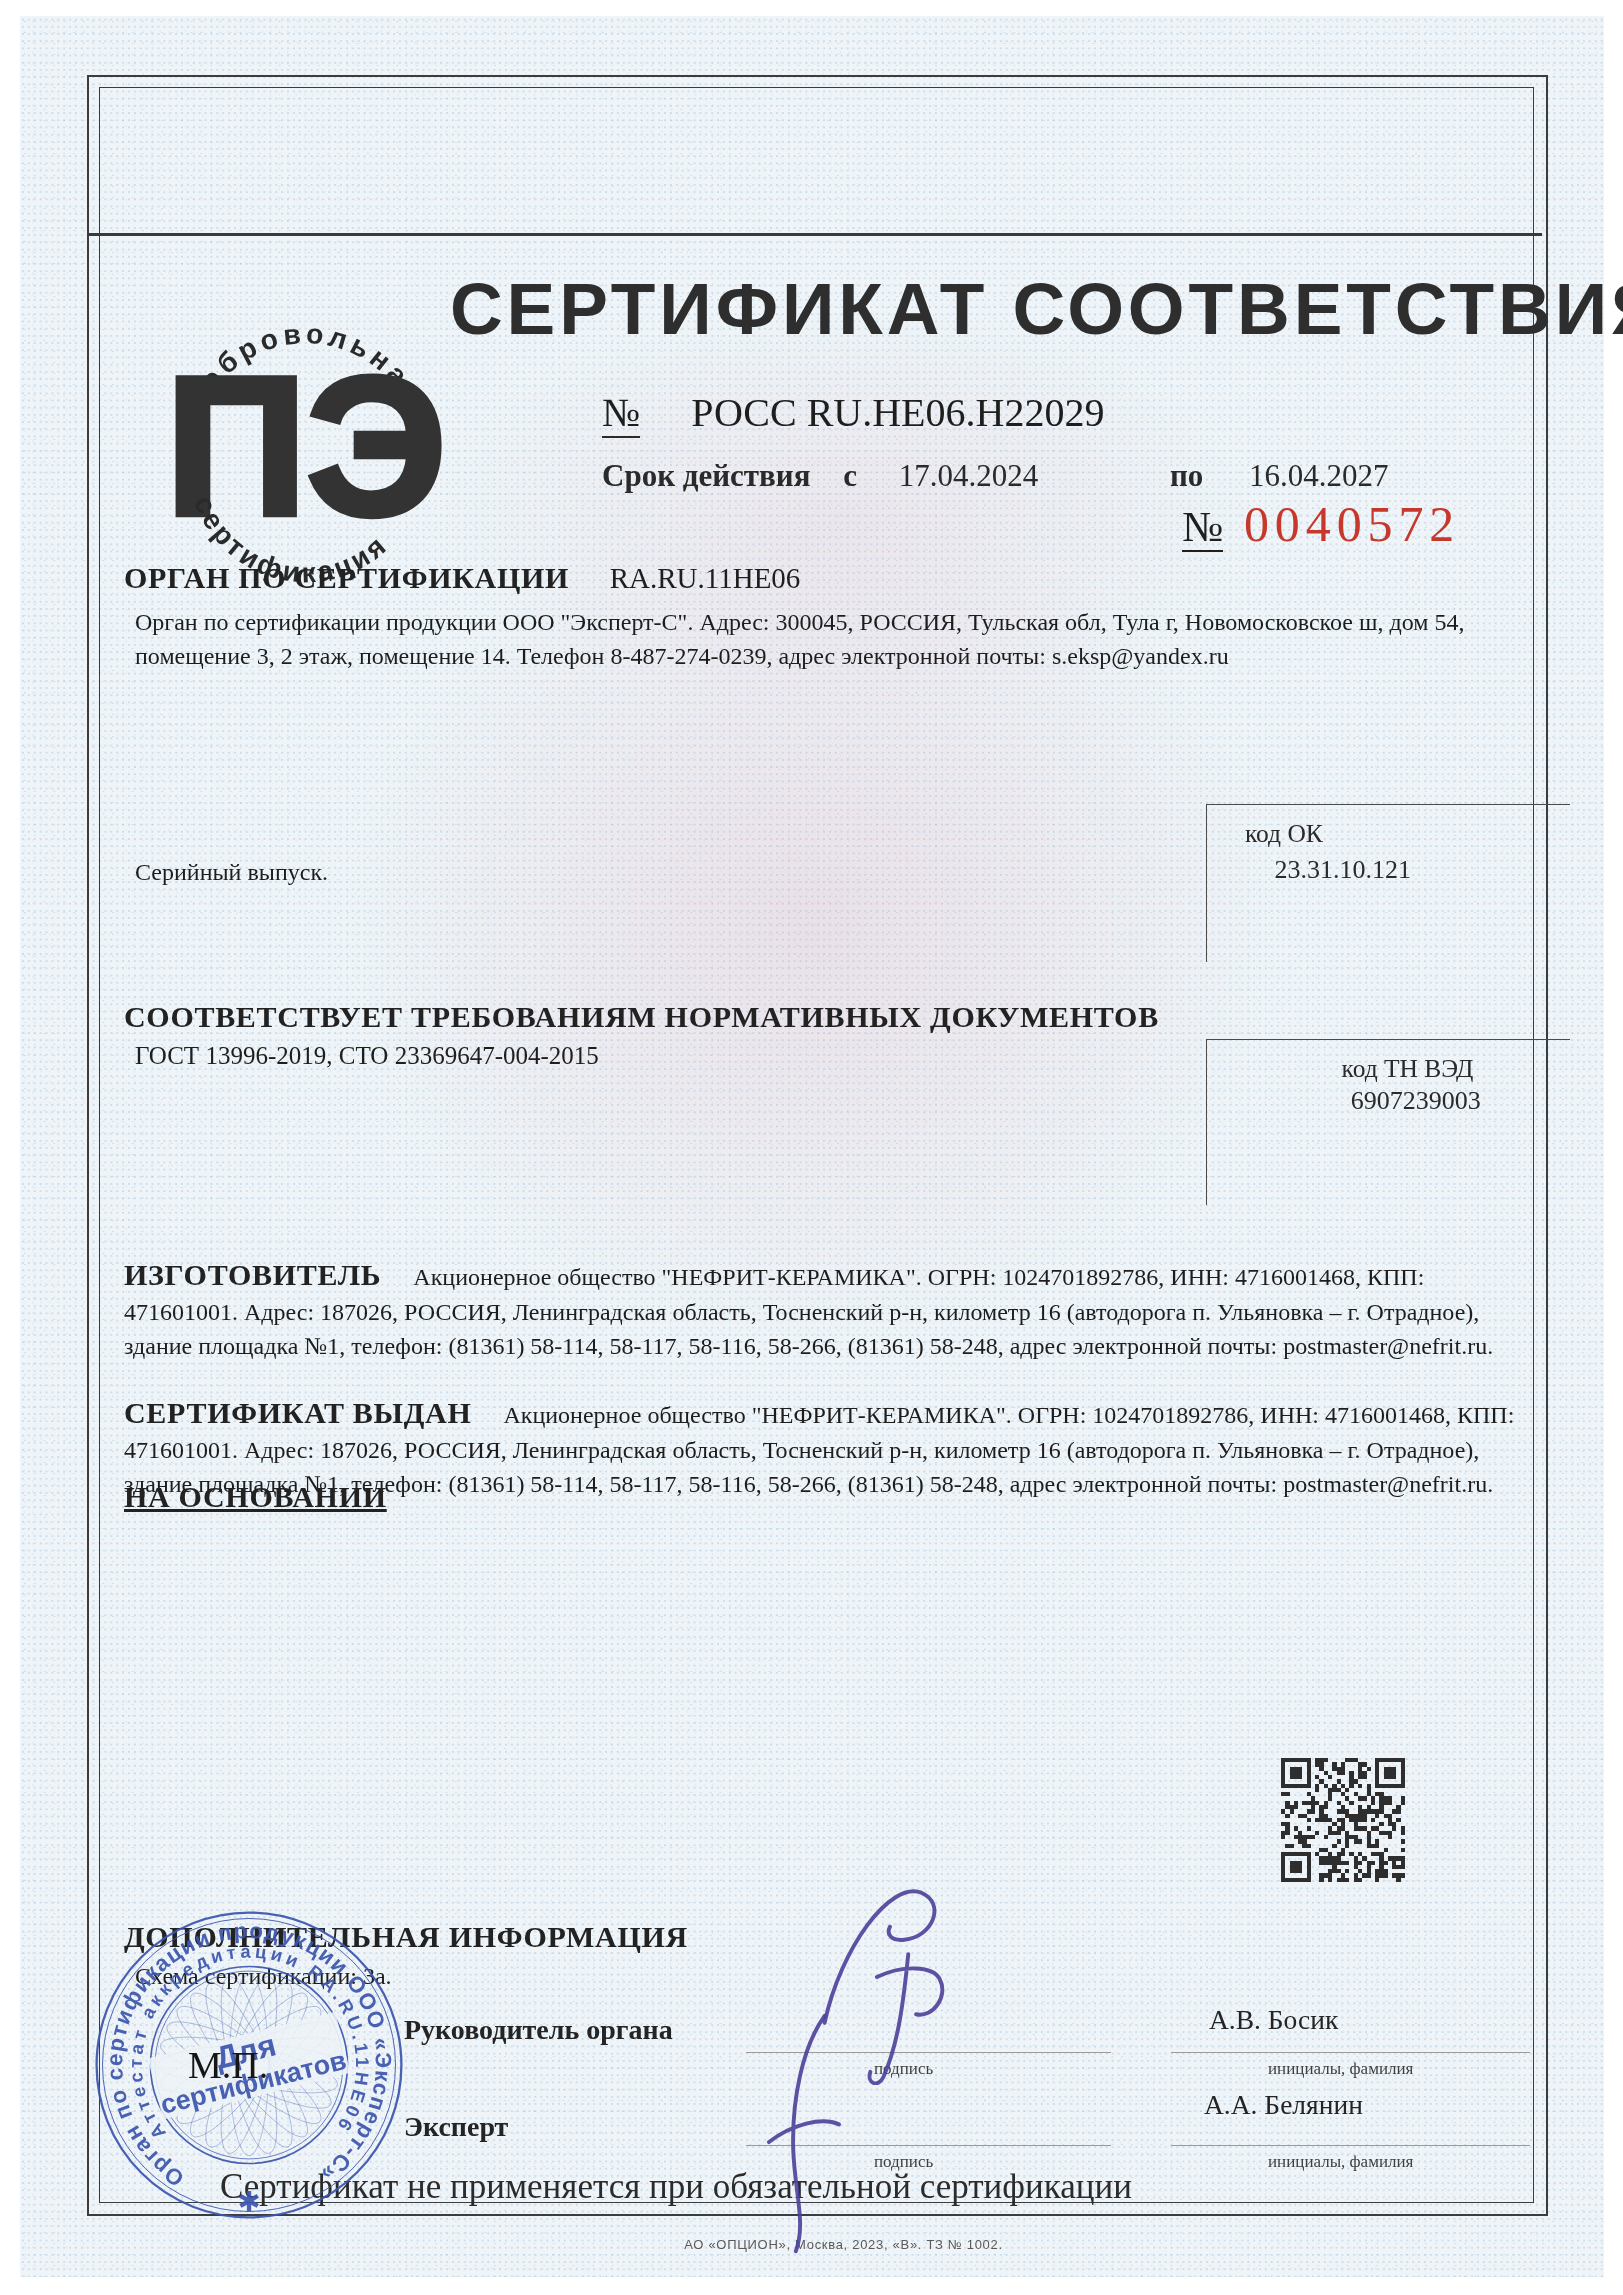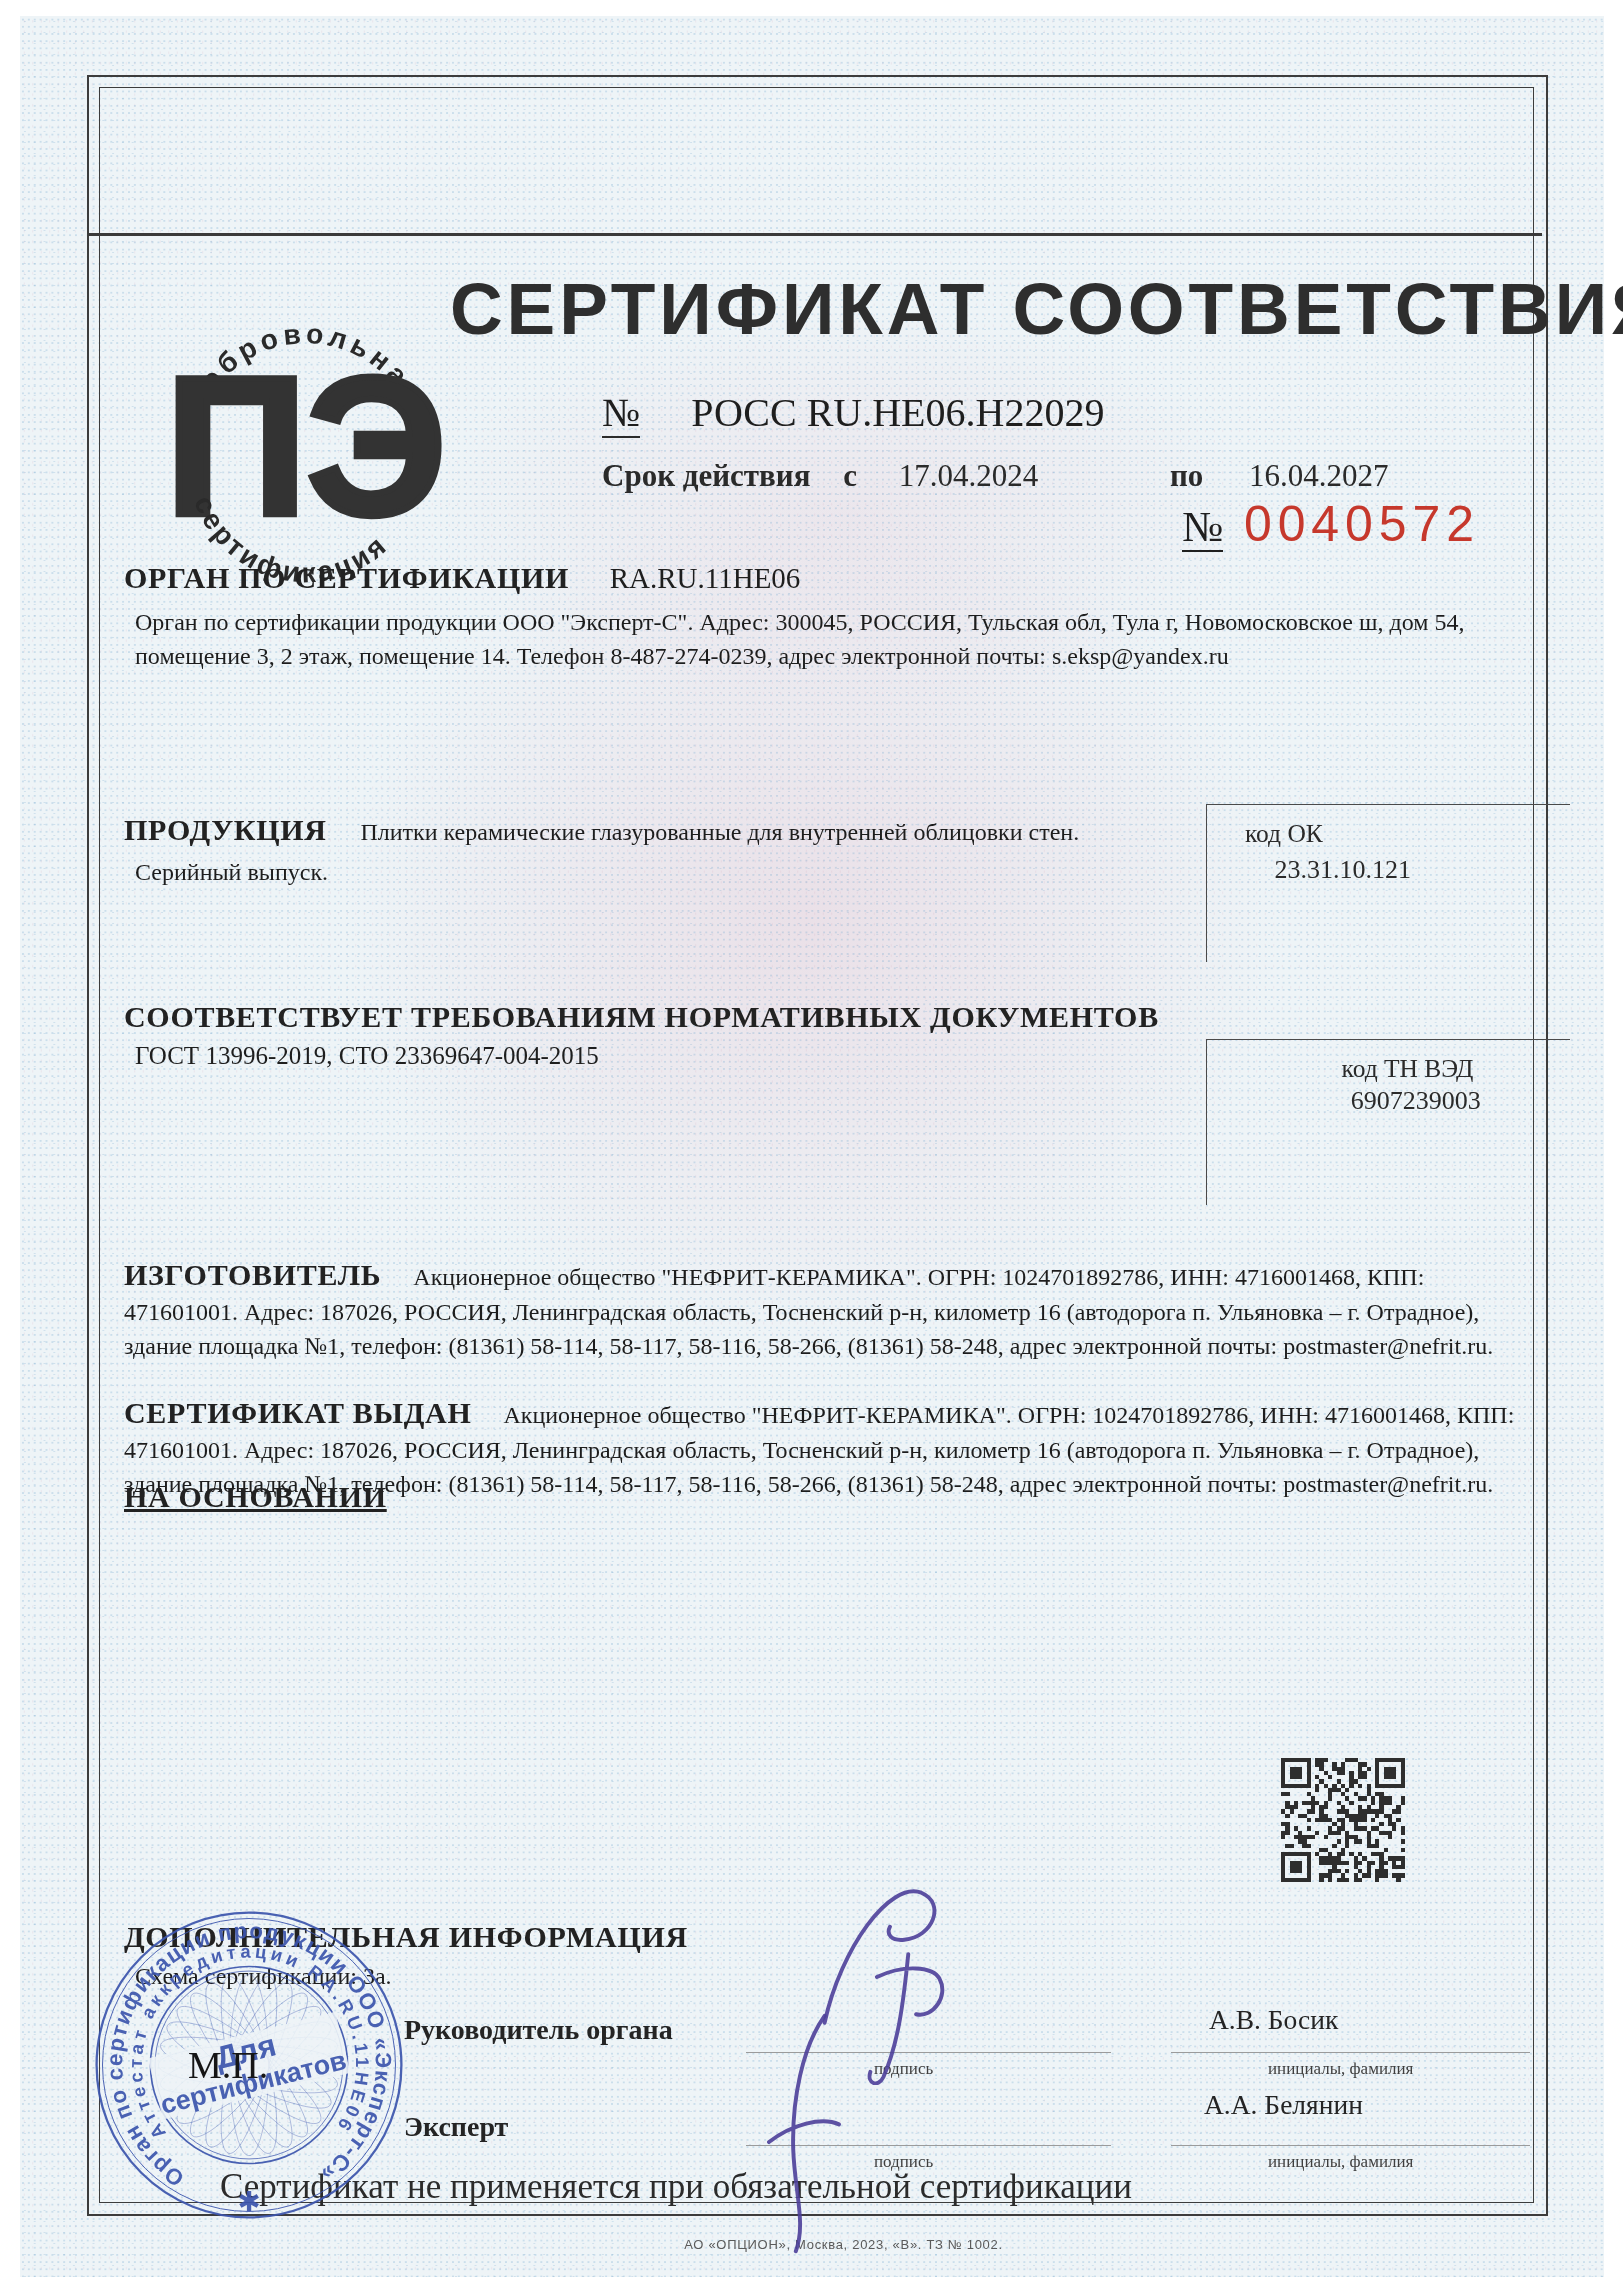--- a/index.html
+++ b/index.html
@@ -24,21 +24,21 @@
   .title{left:450px;top:267px;font-family:"Liberation Sans",sans-serif;font-weight:bold;
          font-size:73px;letter-spacing:3.9px;color:#2e2e2e;white-space:nowrap;}
   .serif46b{font-weight:bold;font-size:30px;letter-spacing:0.7px;color:#222;}
   .body37{font-size:24px;line-height:1.40;color:#1d1d1d;}
   .numline{left:602px;top:389px;font-size:40px;white-space:nowrap;}
   .numline .no{border-bottom:2px solid #2b2b2b;padding-bottom:1.3px;}
   .vline{left:602px;top:458px;font-size:31px;font-weight:bold;white-space:nowrap;color:#2a2a2a;}
   .vline .d{font-weight:normal;}
   .rednum{left:1182px;top:495px;white-space:nowrap;}
   .rednum .no{font-size:43px;color:#1f1f1f;border-bottom:2.6px solid #1f1f1f;}
-  .rednum .digits{font-family:Liberation Sans, sans-serif;font-size:50px;color:#c6382c;
+  .rednum .digits{font-family:Liberation Serif, serif;font-size:50px;color:#c6382c;
                   letter-spacing:5.9px;margin-left:18.3px;}
   .codebox{position:absolute;border-left:1.3px solid #4a4a4a;border-top:1.3px solid #4a4a4a;
            width:325px;padding:14.4px 0 0 38px;font-size:25.5px;color:#2a2a2a;}
   .codebox .v{margin-left:29.4px;margin-top:5.2px;font-size:26px;}
   .capline{position:absolute;background:#9b9b9b;height:1.3px;}
   .cap{position:absolute;font-size:17px;color:#3f3f3f;}
   .signame{position:absolute;font-size:27.5px;color:#242424;}
   .sigrole{position:absolute;font-size:28px;font-weight:bold;color:#242424;}
   .mp{position:absolute;left:188px;top:2043px;font-size:38px;color:#161616;z-index:5;}
   .disclaimer{position:absolute;left:220px;top:2167px;font-size:35px;color:#2b2b2b;white-space:nowrap;}
@@ -92,24 +92,20 @@
     <span class="no">№</span>
     <span class="digits">0040572</span>
   </div>
 
   <div class="abs" style="left:124px;top:561px;white-space:nowrap;">
     <span class="serif46b">ОРГАН ПО СЕРТИФИКАЦИИ</span>
     <span style="font-size:29px;margin-left:38px;">RA.RU.11HE06</span>
   </div>
   <div class="abs body37" style="left:135px;top:606px;width:1404px;">Орган по сертификации продукции ООО "Эксперт-С". Адрес: 300045, РОССИЯ, Тульская обл, Тула г, Новомосковское ш, дом 54, помещение 3, 2 этаж, помещение 14. Телефон 8-487-274-0239, адрес электронной почты: s.eksp@yandex.ru</div>
 
-  <div class="abs" style="left:124px;top:813px;width:1073px;">
-    <span class="serif46b">ПРОДУКЦИЯ</span>
-    <span class="body37" style="margin-left:31px;">Плитки керамические глазурованные для внутренней облицовки стен.</span>
-  </div>
   <div class="abs body37" style="left:135px;top:856px;">Серийный выпуск.</div>
   <div class="codebox" style="left:1206px;top:804px;height:143px;">
     <div>код ОК</div>
     <div class="v">23.31.10.121</div>
   </div>
 
   <div class="abs serif46b" style="left:124px;top:1000px;">СООТВЕТСТВУЕТ ТРЕБОВАНИЯМ НОРМАТИВНЫХ ДОКУМЕНТОВ</div>
   <div class="abs" style="left:135px;top:1042px;font-size:25px;">ГОСТ 13996-2019, СТО 23369647-004-2015</div>
   <div class="codebox" style="left:1206px;top:1039px;height:151px;text-align:center;">
     <div>код ТН ВЭД</div>

